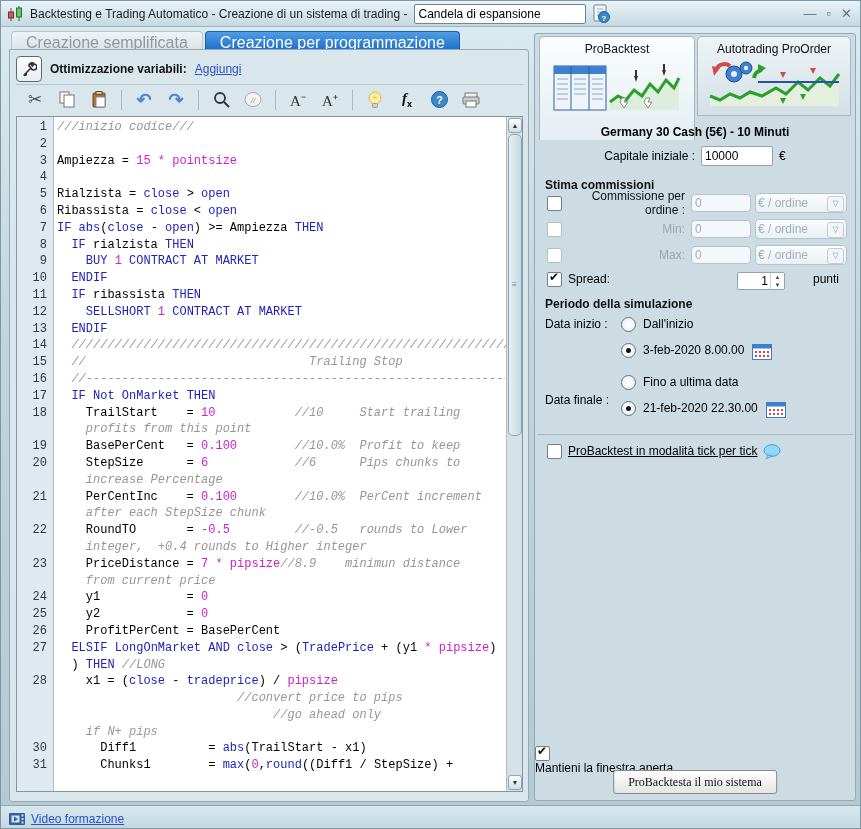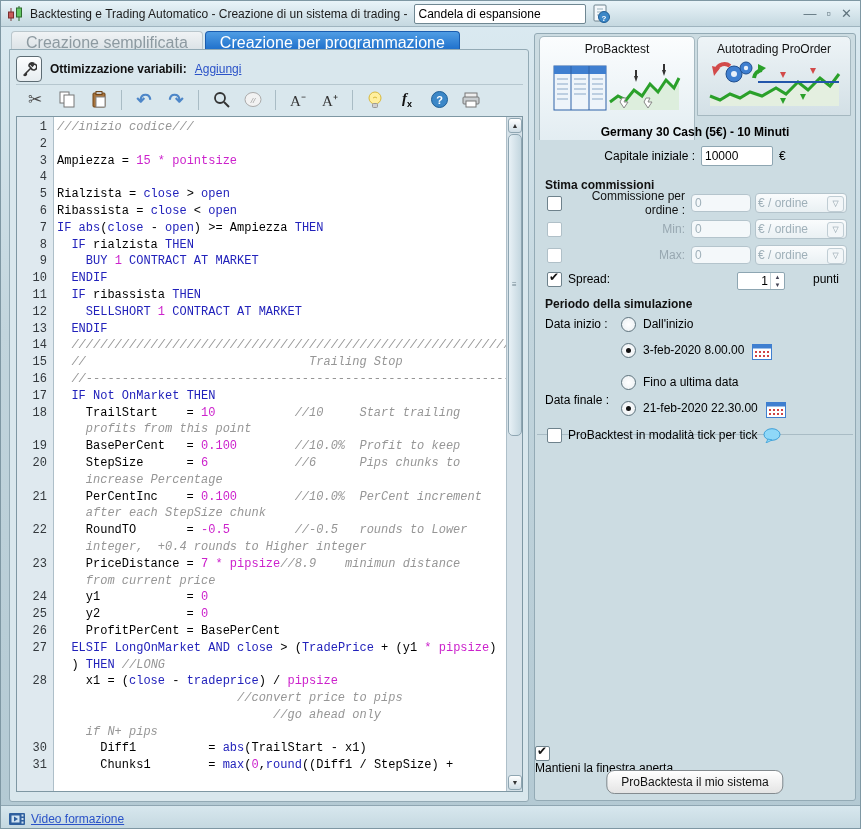--- a/index.html
+++ b/index.html
@@ -64,21 +64,21 @@
   .checkbox.dis{border-color:#b0c0c8;}
   .checkbox.checked:after{content:"✔";position:absolute;left:1px;top:-3px;font-size:12px;color:#111;}
   .radio{width:13px;height:13px;border:1px solid #5f737d;border-radius:50%;background:radial-gradient(#fff,#e8eef1);flex:none;position:relative;margin-right:7px;}
   .radio.sel:after{content:"";position:absolute;left:3.5px;top:3.5px;width:5px;height:5px;border-radius:50%;background:#111;}
   .p-row{position:absolute;display:flex;align-items:flex-start;}
   .spin{width:48px;height:18px;border:1px solid #8ea6b2;border-radius:2px;background:#fff;display:flex;align-items:center;box-sizing:border-box;}
   .spin .val{flex:1;text-align:right;padding-right:2px;font-size:12px;}
   .spin .arrows{width:13px;height:16px;display:flex;flex-direction:column;border-left:1px solid #c3d0d6;}
   .spin .arrows span{flex:1;font-size:6px;line-height:8px;text-align:center;color:#445;}
   .divider{position:absolute;left:2px;width:316px;height:1px;background:#a9bcc5;}
-  .run-btn{position:absolute;left:50%;transform:translateX(-50%);height:24px;padding:0 14px;background:linear-gradient(180deg,#ffffff,#e4e4e4);border:1px solid #848b8f;border-radius:8px;font-size:12px;font-family:Liberation Sans, sans-serif;color:#111;white-space:nowrap;}
+  .run-btn{position:absolute;left:50%;transform:translateX(-50%);height:24px;padding:0 14px;background:linear-gradient(180deg,#ffffff,#e4e4e4);border:1px solid #848b8f;border-radius:3px;font-size:12px;font-family:Liberation Serif, serif;color:#111;white-space:nowrap;}
   
   .footer{position:absolute;left:0;top:804px;width:861px;height:27px;background:linear-gradient(180deg,#d7e7ee,#c2d6de);border-top:1px solid #8fa6b2;display:flex;align-items:center;padding-left:8px;box-sizing:border-box;gap:6px;}
   svg{display:block;}
 </style>
 </head>
 <body>
 
 <div id="window">
 
   <div class="titlebar">
@@ -407,21 +407,21 @@
               <rect x="7" y="12" width="2" height="2"></rect>
               <rect x="11" y="12" width="2" height="2"></rect>
               <rect x="15" y="12" width="2" height="2"></rect>
             </g>
           </svg>
       </span>
     </div>
 
     <div class="divider" style="top:400px;"></div>
 
-    <div class="p-row" style="top:394px;left:12px;">
+    <div class="p-row" style="top:410px;left:12px;text-decoration:underline;">
       <span class="checkbox"></span>
       <span>ProBacktest in modalità tick per tick</span>
       <span style="margin-left:6px;">
         <svg width="18" height="15" viewBox="0 0 18 15">
             <ellipse cx="9" cy="6.5" rx="8" ry="5.8" fill="#8fd8f8" stroke="#3a9fd8"></ellipse>
             <path d="M5 11 L3 15 L9 12 Z" fill="#8fd8f8" stroke="#3a9fd8" stroke-width="0.8"></path>
           </svg>
       </span>
     </div>
 

